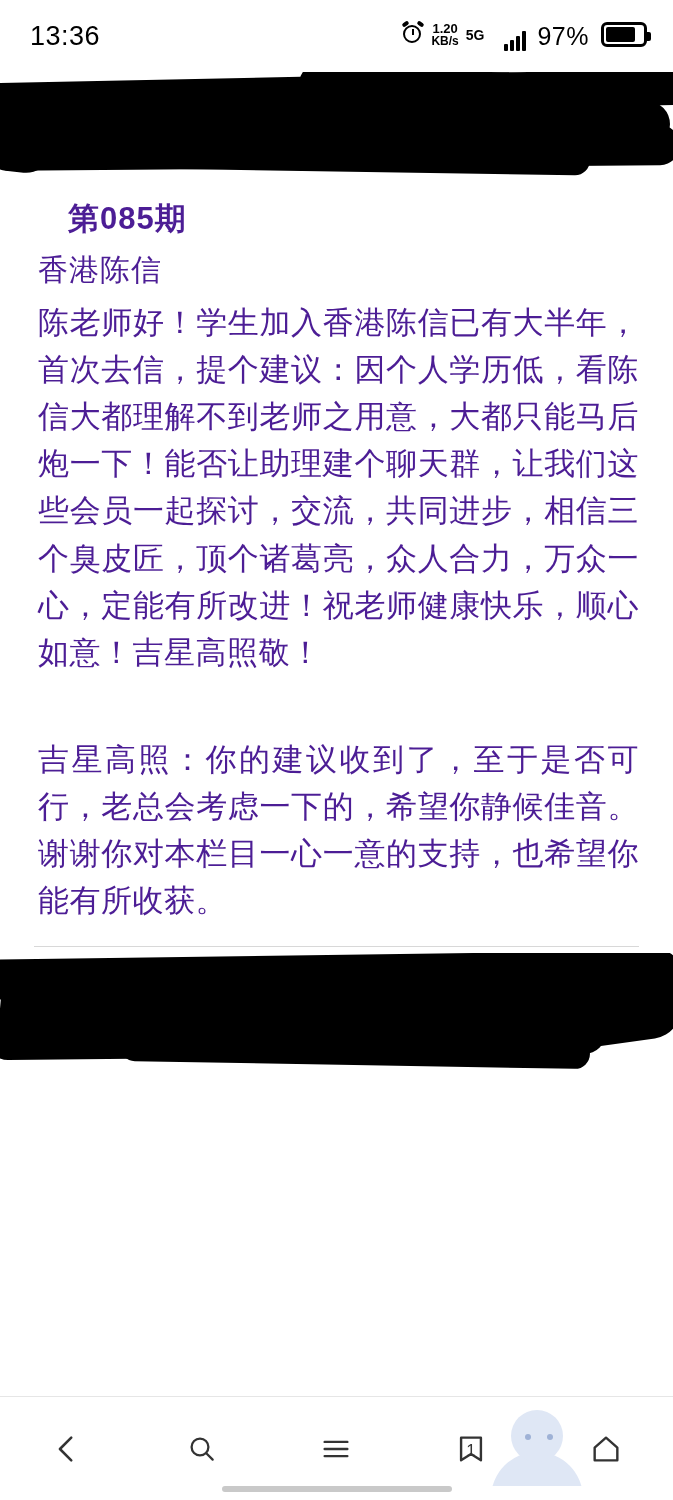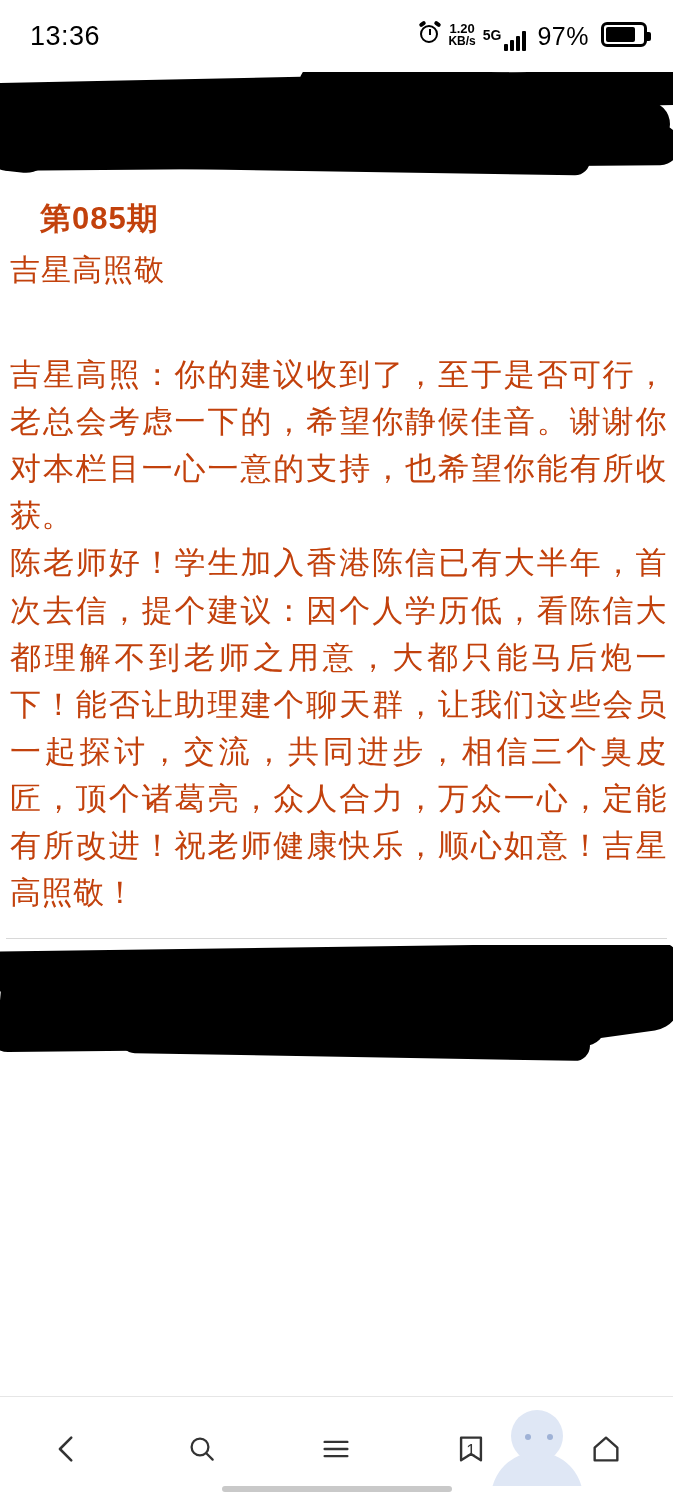--- a/index.html
+++ b/index.html
@@ -69,21 +69,21 @@
     align-items: center;
     line-height: 1.02;
     font-size: 13px;
     font-weight: bold;
   }
   .net-speed .unit { font-size: 12px; }
 
   .sig-group {
     display: flex;
     align-items: flex-end;
-    gap: 3px;
+    gap: 20px;
   }
   .five-g {
     font-size: 14px;
     font-weight: bold;
     line-height: 1;
     margin-bottom: 9px;
   }
   .bars {
     display: flex;
     align-items: flex-end;
@@ -161,23 +161,23 @@
   .redact-bottom .blob { position: absolute; background: #000; }
   .c1 { left: -20px; top: 2px;  width: 700px; height: 40px; border-radius: 20px; transform: rotate(-0.8deg); }
   .c2 { left: 10px;  top: 28px; width: 655px; height: 46px; border-radius: 24px; transform: rotate(0.5deg); }
   .c3 { left: -14px; top: 60px; width: 620px; height: 44px; border-radius: 22px; transform: rotate(-0.6deg); }
   .c4 { left: 120px; top: 82px; width: 470px; height: 30px; border-radius: 16px; transform: rotate(1deg); }
   .c5 { left: 560px; top: 16px; width: 120px; height: 74px; border-radius: 30px; transform: rotate(-8deg); }
   .c6 { left: 0px;   top: 12px; width: 60px;  height: 90px; border-radius: 24px; transform: rotate(5deg); }
 
   
   .content {
-    padding: 0 6px;
-    box-sizing: border-box;
-    color: #c2410c;
+    padding: 0 34px;
+    box-sizing: border-box;
+    color: #4c1d95;
     margin-top: 15px;
   }
   .issue-title {
     font-size: 31px;
     font-weight: bold;
     margin: 22px 0 10px 34px;
     letter-spacing: 1px;
   }
   .source-line {
     font-size: 30px;
@@ -312,23 +312,23 @@
   <span class="blob b1"></span>
   <span class="blob b2"></span>
   <span class="blob b3"></span>
   <span class="blob b4"></span>
   <span class="blob b5"></span>
   <span class="blob b6"></span>
 </div>
 
 <div class="content">
   <div class="issue-title">第085期</div>
-  <div class="source-line">吉星高照敬</div>
+  <div class="source-line">香港陈信</div>
+  <p class="para">陈老师好！学生加入香港陈信已有大半年，首次去信，提个建议：因个人学历低，看陈信大都理解不到老师之用意，大都只能马后炮一下！能否让助理建个聊天群，让我们这些会员一起探讨，交流，共同进步，相信三个臭皮匠，顶个诸葛亮，众人合力，万众一心，定能有所改进！祝老师健康快乐，顺心如意！吉星高照敬！</p>
   <p class="para reply">吉星高照：你的建议收到了，至于是否可行，老总会考虑一下的，希望你静候佳音。谢谢你对本栏目一心一意的支持，也希望你能有所收获。</p>
-  <p class="para">陈老师好！学生加入香港陈信已有大半年，首次去信，提个建议：因个人学历低，看陈信大都理解不到老师之用意，大都只能马后炮一下！能否让助理建个聊天群，让我们这些会员一起探讨，交流，共同进步，相信三个臭皮匠，顶个诸葛亮，众人合力，万众一心，定能有所改进！祝老师健康快乐，顺心如意！吉星高照敬！</p>
   <div class="divider"></div>
 </div>
 
 <div class="redact-bottom">
   <span class="blob c1"></span>
   <span class="blob c2"></span>
   <span class="blob c3"></span>
   <span class="blob c4"></span>
   <span class="blob c5"></span>
   <span class="blob c6"></span>

